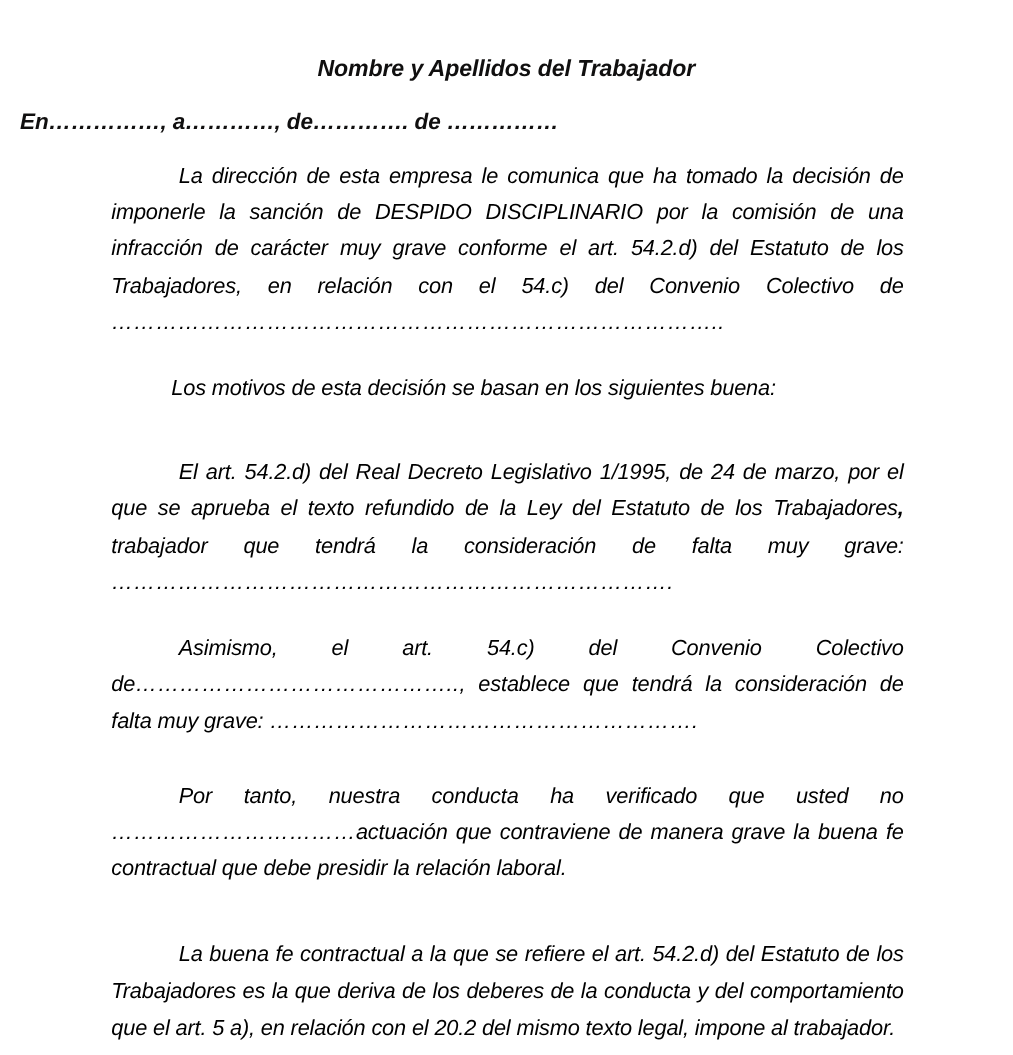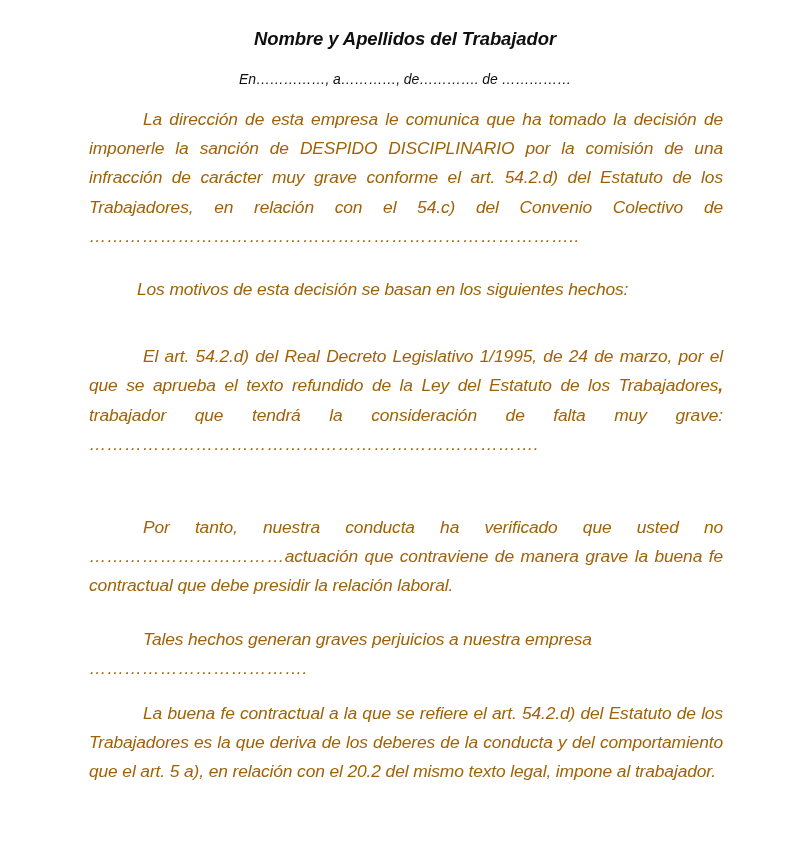--- a/index.html
+++ b/index.html
@@ -12,60 +12,60 @@
     height: 844px;
     font-family: "Liberation Sans", "DejaVu Sans", sans-serif;
     color: #100f0f;
     -webkit-font-smoothing: antialiased;
   }
   .page {
     position: relative;
     width: 810px;
     height: 844px;
     box-sizing: border-box;
-    padding: 0;
+    padding: 16px;
     overflow: hidden;
     background: #ffffff;
   }
   .doc-title {
     text-align: center;
     font-style: italic;
     font-weight: bold;
     font-size: 18.5px;
     letter-spacing: -0.1px;
     margin: 0;
     padding-top: 28px;
     color: #100f0f;
   }
   .date-line {
-    text-align: center;
+    text-align: left;
     font-style: italic;
-    font-weight: normal;
-    font-size: 14px;
+    font-weight: bold;
+    font-size: 18px;
     margin: 0;
     padding-top: 21px;
     letter-spacing: -0.1px;
     color: #100f0f;
   }
   .body-block {
     margin: 0 auto;
     width: 722px;
     padding-left: 45px;
     padding-right: 43px;
     box-sizing: border-box;
   }
   p.para {
     font-style: italic;
     font-size: 17.4px;
     line-height: 29.2px;
     margin: 0;
     text-align: justify;
     text-justify: inter-word;
     letter-spacing: -0.12px;
-    color: #a16207;
+    color: #000000;
   }
   p.indent {
     text-indent: 54px;
   }
   p.indent-sm {
     text-indent: 48px;
   }
   p.left {
     text-align: left;
   }
@@ -92,35 +92,35 @@
   <div class="date-line">En……………, a…………, de…………. de ……………</div>
 
   <div class="body-block">
 
     <div class="sp-pre-first"></div>
 
     <p class="para indent"><span>La dirección de esta empresa le comunica que ha tomado la decisión de imponerle la sanción de DESPIDO DISCIPLINARIO por la comisión de una infracción de carácter muy grave conforme el art. 54.2.d) del Estatuto de los Trabajadores, en relación con el 54.c) del Convenio Colectivo de </span><span class="leader">………………………………………………………………………..</span></p>
 
     <div class="sp-3"></div>
 
-    <p class="para indent-sm left"><span>Los motivos de esta decisión se basan en los siguientes hechos:</span></p>
+    <p class="para indent-sm left"><span>Los motivos de esta decisión se basan en los siguientes buena:</span></p>
 
     <div class="sp-5"></div>
 
     <p class="para indent"><span>El art. 54.2.d) del Real Decreto Legislativo 1/1995, de 24 de marzo, por el que se aprueba el texto refundido de la Ley del Estatuto de los Trabajadores</span><span class="bold-comma">,</span><span> trabajador que tendrá la consideración de falta muy grave: </span><span class="leader">………………………………………………………………….</span></p>
 
     <div class="sp-3"></div>
 
+    <p class="para indent"><span>Asimismo, el art. 54.c) del Convenio Colectivo de</span><span class="leader">……………………………………..</span><span>, establece que tendrá la consideración de falta muy grave: </span><span class="leader">………………………………………………….</span></p>
 
     <div class="sp-4"></div>
 
     <p class="para indent"><span>Por tanto, nuestra conducta ha verificado que usted no </span><span class="leader">……………………………</span><span>actuación que contraviene de manera grave la buena fe contractual que debe presidir la relación laboral.</span></p>
 
     <div class="sp-3"></div>
 
-    <p class="para indent left"><span>Tales hechos generan graves perjuicios a nuestra empresa </span><span class="leader">……………………………….</span></p>
 
     <div class="sp-2"></div>
 
     <p class="para indent"><span>La buena fe contractual a la que se refiere el art. 54.2.d) del Estatuto de los Trabajadores es la que deriva de los deberes de la conducta y del comportamiento que el art. 5 a), en relación con el 20.2 del mismo texto legal, impone al trabajador.</span></p>
 
   </div>
 </div>
 
 </body></html>

